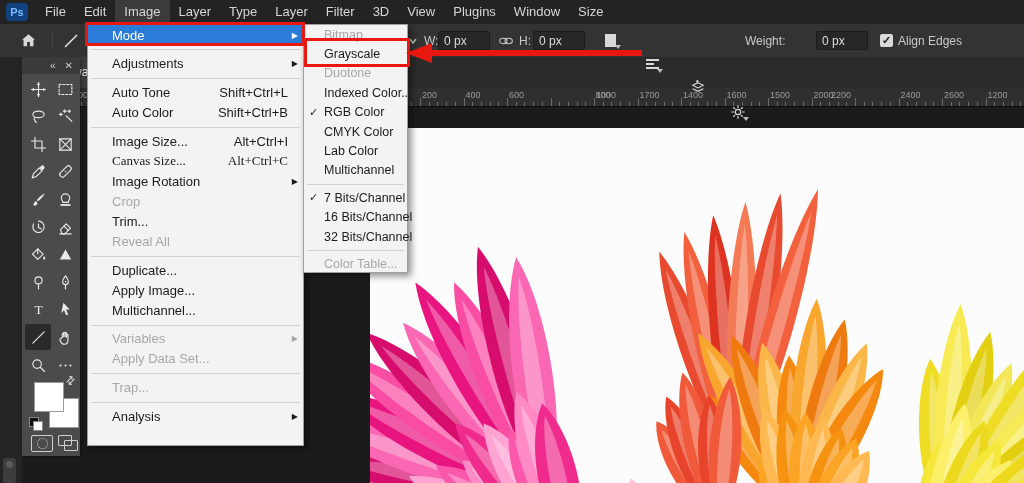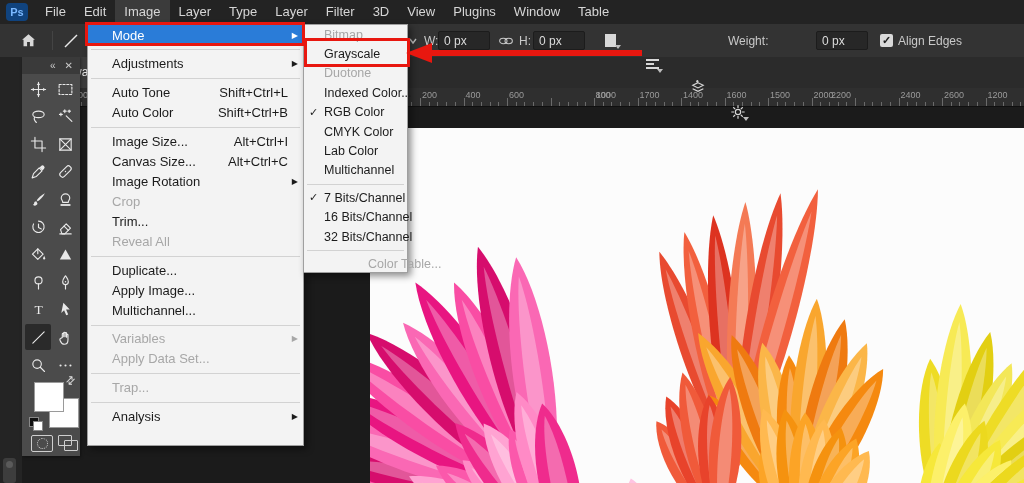--- a/index.html
+++ b/index.html
@@ -93,21 +93,21 @@
         <div class="mb-item">Edit</div>
         <div class="mb-item active">Image</div>
         <div class="mb-item">Layer</div>
         <div class="mb-item">Type</div>
         <div class="mb-item">Layer</div>
         <div class="mb-item">Filter</div>
         <div class="mb-item">3D</div>
         <div class="mb-item">View</div>
         <div class="mb-item">Plugins</div>
         <div class="mb-item">Window</div>
-        <div class="mb-item">Table</div>
+        <div class="mb-item">Size</div>
       </div>
   </div>
 
   <div id="optionsbar">
     <div class="ob" style="left:20px;">
       <svg width="17" height="17" viewBox="0 0 24 24">
           <path d="M12 3L3 11h2v9h5v-6h4v6h5v-9h2z" fill="#d8d8d8"></path>
         </svg>
     </div>
     <div class="vsep" style="left:52px;"></div>
@@ -153,21 +153,21 @@
           <path d="M4 13l8 4 8-4M9 2h4M11 0v4" stroke="#d8d8d8" stroke-width="1.6" fill="none"></path>
         </svg>
     </div>
     <div class="ob ob-iconbtn" style="left:726px;top:4px;">
       <svg width="16" height="16" viewBox="0 0 24 24">
           <circle cx="12" cy="12" r="4" fill="none" stroke="#d8d8d8" stroke-width="1.8"></circle>
           <path d="M12 2v4M12 18v4M2 12h4M18 12h4M4.9 4.9l2.8 2.8M16.3 16.3l2.8 2.8M19.1 4.9l-2.8 2.8M7.7 16.3l-2.8 2.8" stroke="#d8d8d8" stroke-width="1.8"></path>
         </svg>
         <i class="dd"></i>
     </div>
-    <div class="ob" style="left:728px;">Weight:</div>
+    <div class="ob" style="left:745px;">Weight:</div>
     <div class="ob" style="left:816px;top:7px;height:19px;">
         <span class="ob-input">0 px</span>
       </div>
     <div class="ob" style="left:880px;">
         <span class="cb">✓</span>
       </div>
     <div class="ob" style="left:898px;">Align Edges</div>
   </div>
 
   <div id="tabbar">
@@ -877,21 +877,21 @@
       </div>
       <div class="mi" style="position: relative;">
         <span>Auto Color</span>
         <span class="sc">Shift+Ctrl+B</span>
       </div>
       <div class="sep"></div>
       <div class="mi" style="position: relative;">
         <span>Image Size...</span>
         <span class="sc">Alt+Ctrl+I</span>
       </div>
-      <div class="mi" style="position: relative;">
+      <div class="mi" style="position: relative; font-family: Liberation Serif, serif;">
         <span>Canvas Size...</span>
         <span class="sc">Alt+Ctrl+C</span>
       </div>
       <div class="mi" style="position: relative;">
         <span>Image Rotation</span>
         <span class="arr">▶</span>
       </div>
       <div class="mi dis" style="position: relative;">
         <span>Crop</span>
       </div>
@@ -960,21 +960,21 @@
         <span class="chk">✓</span>
         <span>7 Bits/Channel</span>
       </div>
       <div class="mi" style="position: relative;">
         <span>16 Bits/Channel</span>
       </div>
       <div class="mi" style="position: relative;">
         <span>32 Bits/Channel</span>
       </div>
       <div class="sep"></div>
-      <div class="mi dis" style="position: relative; margin-left: 44px;">
+      <div class="mi dis" style="position: relative;">
         <span>Color Table...</span>
       </div>
     </div>
 
   <div id="rb-mode" class="red-box"></div>
   <div id="rb-gray" class="red-box"></div>
   <div id="arrow-line"></div>
   <div id="arrow-head"></div>
 </div>
 

